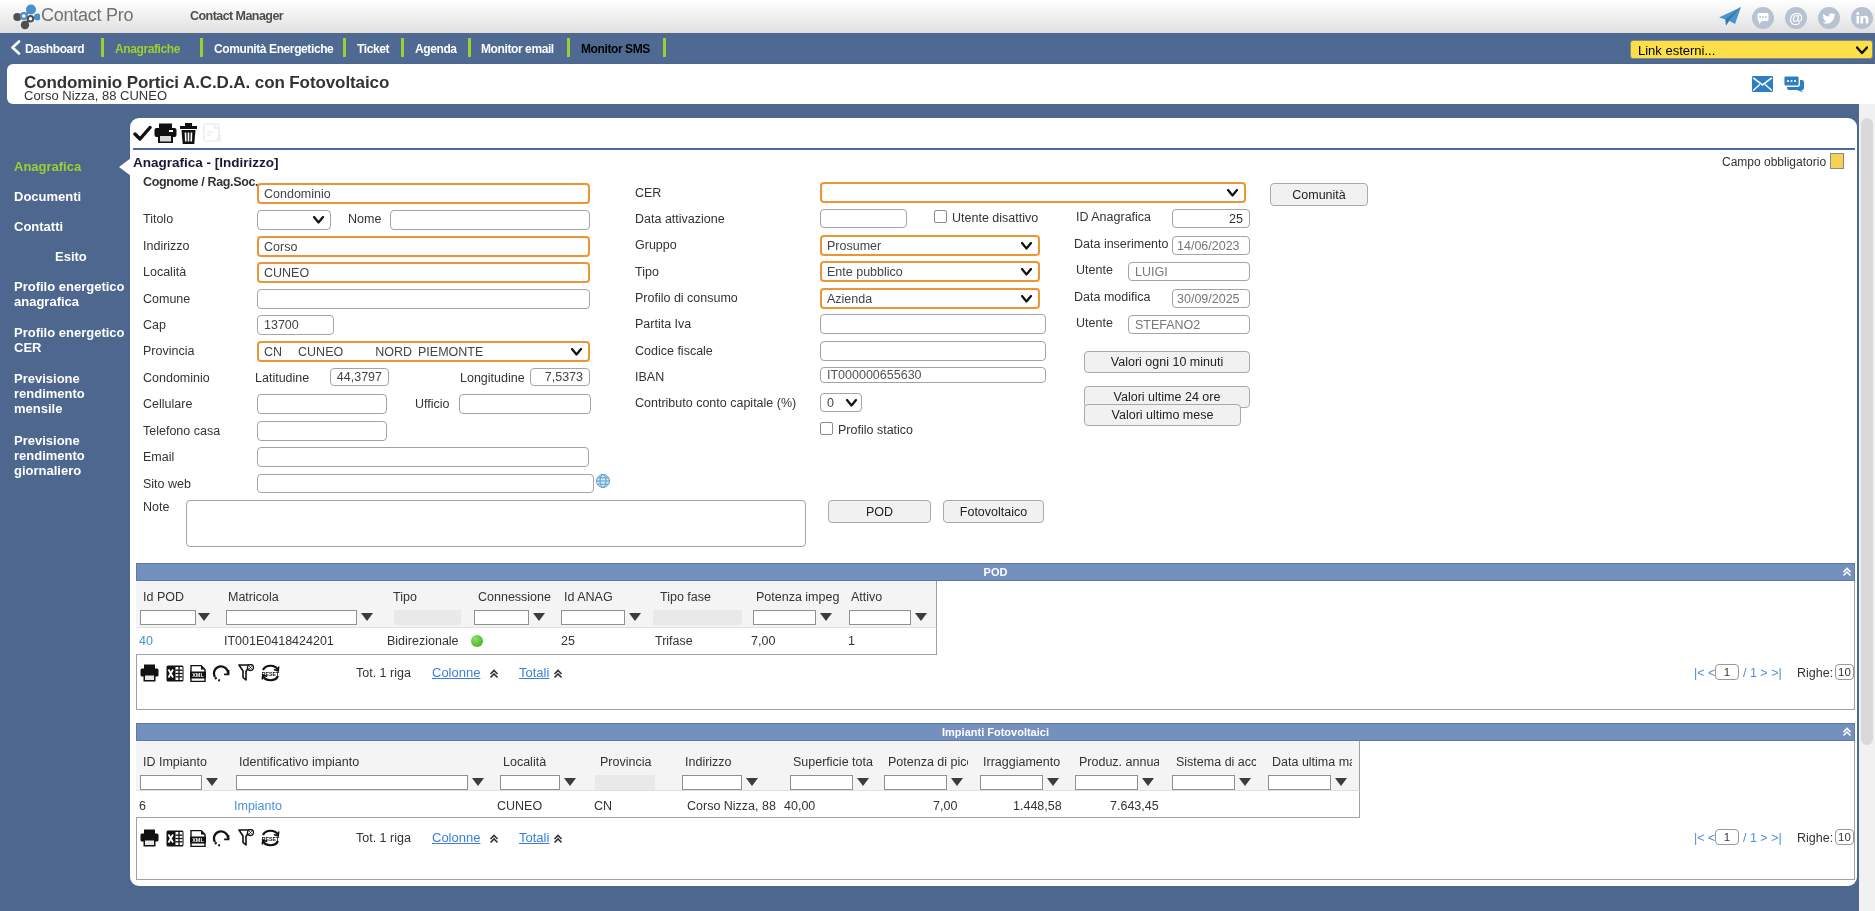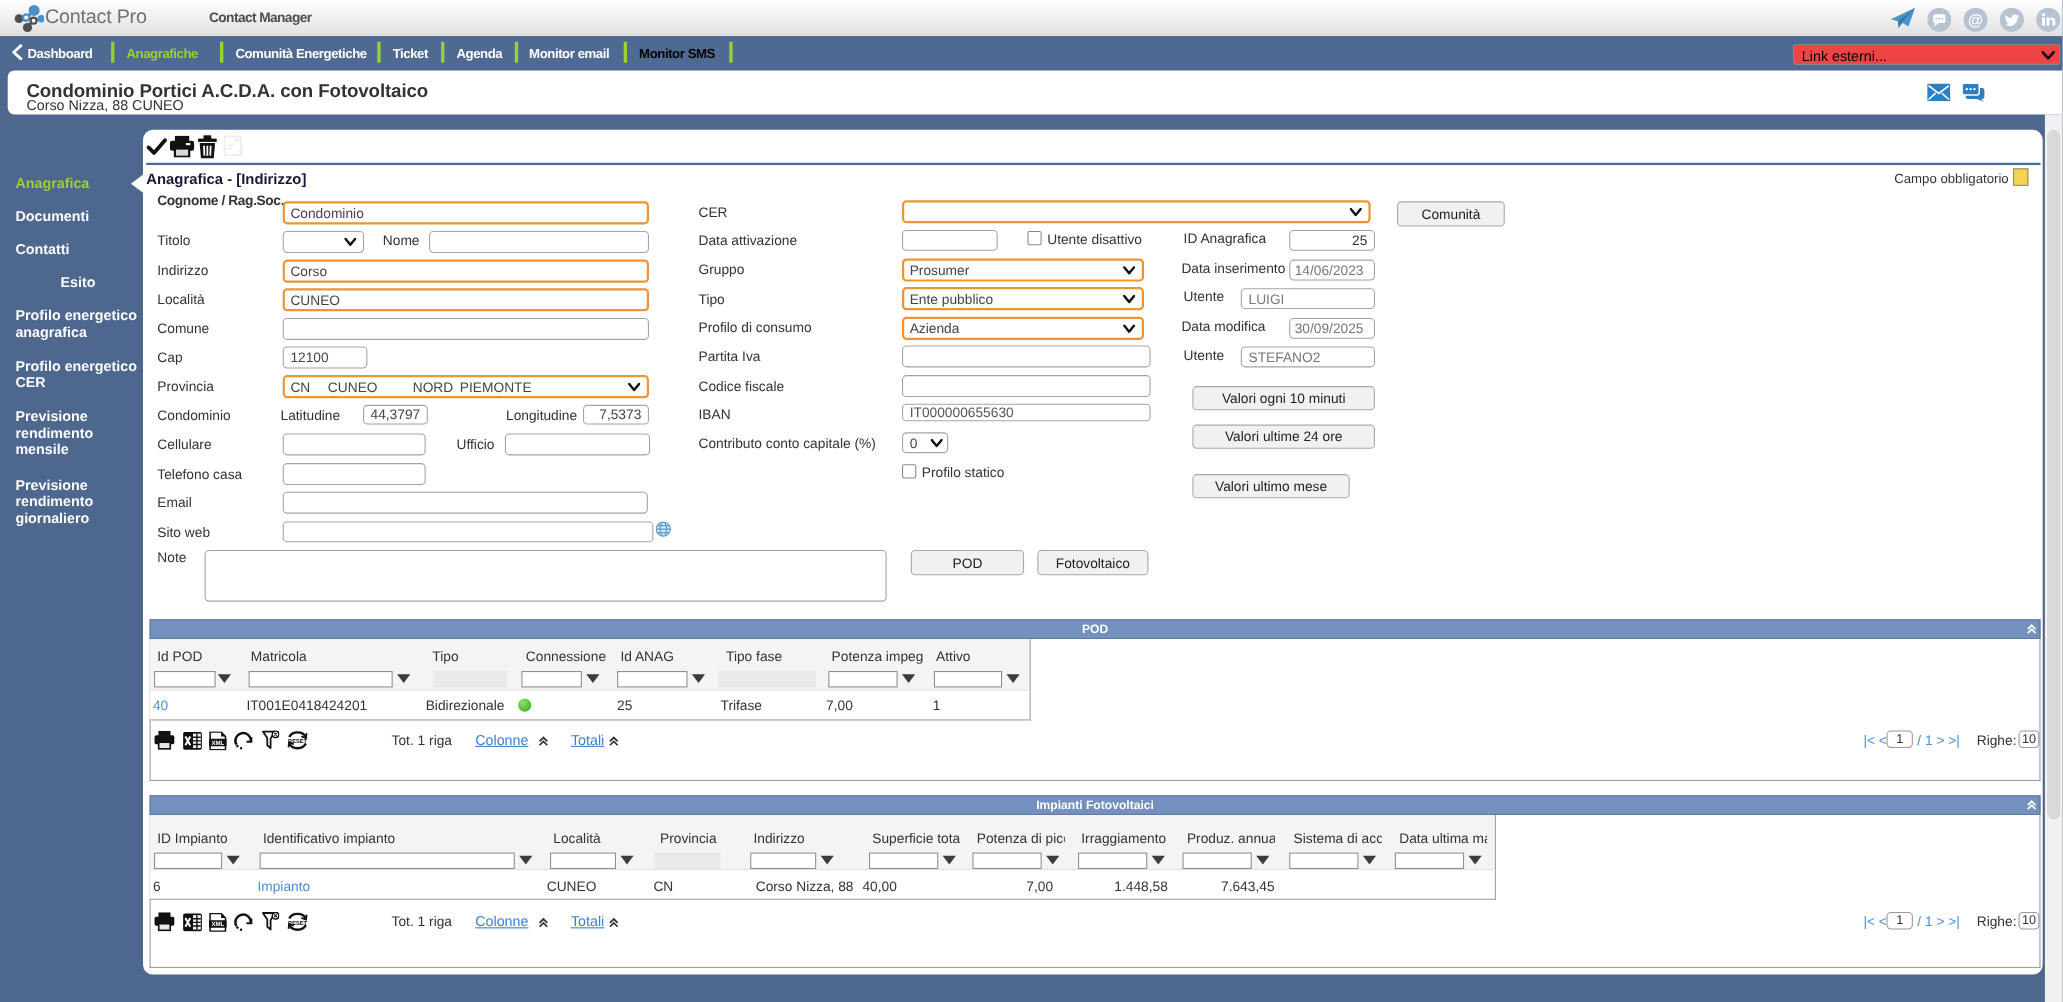--- a/index.html
+++ b/index.html
@@ -82,21 +82,21 @@
 <div class="abs" style="left:343px;top:38px;width:3px;height:19px;background:#9dd02c;"></div>
 <div class="abs" style="left:357px;top:42px;font-size:12px;font-weight:bold;letter-spacing:-0.4px;color:#fff;">Ticket</div>
 <div class="abs" style="left:401px;top:38px;width:3px;height:19px;background:#9dd02c;"></div>
 <div class="abs" style="left:415px;top:42px;font-size:12px;font-weight:bold;letter-spacing:-0.4px;color:#fff;">Agenda</div>
 <div class="abs" style="left:468px;top:38px;width:3px;height:19px;background:#9dd02c;"></div>
 <div class="abs" style="left:481px;top:42px;font-size:12px;font-weight:bold;letter-spacing:-0.4px;color:#fff;">Monitor email</div>
 <div class="abs" style="left:567px;top:38px;width:3px;height:19px;background:#9dd02c;"></div>
 <div class="abs" style="left:581px;top:42px;font-size:12px;font-weight:bold;letter-spacing:-0.4px;color:#000000;">Monitor SMS</div>
 <div class="abs" style="left:663px;top:38px;width:3px;height:19px;background:#9dd02c;"></div>
 
-<div class="abs" style="left:1630px;top:40px;width:243px;height:19px;background:#ef4444;border:1px solid #888;border-radius:3px;">
+<div class="abs" style="left:1630px;top:40px;width:243px;height:19px;background:#fde047;border:1px solid #888;border-radius:3px;">
   <div style="position:absolute;left:7px;top:2px;font-size:13px;color:#000;">Link esterni...</div>
   <svg style="position:absolute;right:4px;top:5px;" width="12" height="9" viewBox="0 0 12 9">
       <path d="M1 1.5 L6 7 L11 1.5" fill="none" stroke="#111" stroke-width="2.4" stroke-linecap="round" stroke-linejoin="round"></path>
     </svg>
 </div>
 
 <div class="abs" style="left:7px;top:64px;width:1868px;height:40px;background:#fff;border-radius:6px 0 0 6px;"></div>
 <div class="abs" style="left:24px;top:73px;font-size:17px;font-weight:bold;letter-spacing:-0.1px;color:#333;">Condominio Portici A.C.D.A. con Fotovoltaico</div>
 <div class="abs" style="left:24px;top:88px;font-size:13px;color:#333;">Corso Nizza, 88 CUNEO</div>
 <svg class="abs" style="left:1752px;top:76px;" width="21" height="16" viewBox="0 0 21 16">
@@ -167,21 +167,21 @@
   </div>
 <div class="lbl" style="left:348px;top:212px;">Nome</div>
 <div class="inp" style="left:390px;top:210px;width:200px;height:20px;"></div>
 <div class="lbl" style="left:143px;top:239px;">Indirizzo</div>
 <div class="inp or" style="left:257px;top:236px;width:333px;height:21px;">Corso</div>
 <div class="lbl" style="left:143px;top:265px;">Località</div>
 <div class="inp or" style="left:257px;top:262px;width:333px;height:21px;">CUNEO</div>
 <div class="lbl" style="left:143px;top:292px;">Comune</div>
 <div class="inp" style="left:257px;top:289px;width:333px;height:20px;"></div>
 <div class="lbl" style="left:143px;top:318px;">Cap</div>
-<div class="inp" style="left:257px;top:315px;width:77px;height:20px;">12100</div>
+<div class="inp" style="left:257px;top:315px;width:77px;height:20px;">13700</div>
 <div class="lbl" style="left:143px;top:344px;">Provincia</div>
 <div class="inp or" style="left:257px;top:341px;width:333px;height:21px;">
     <span>CN</span>
     <span style="margin-left:16px;">CUNEO</span>
     <span style="margin-left:32px;">NORD</span>
     <span style="margin-left:6px;">PIEMONTE</span>
     <span class="chev">
       <svg width="11" height="8" viewBox="0 0 11 8">
         <path d="M1 1 L5.5 6.5 L10 1" fill="none" stroke="#111" stroke-width="2.2" stroke-linecap="round" stroke-linejoin="round"></path>
       </svg>
@@ -263,21 +263,21 @@
 <div class="inp" style="left:1172px;top:236px;width:78px;height:19px;color:#777;padding:0 4px;">14/06/2023</div>
 <div class="lbl" style="left:1076px;top:263px;">Utente</div>
 <div class="inp" style="left:1128px;top:262px;width:122px;height:19px;color:#777;">LUIGI</div>
 <div class="lbl" style="left:1074px;top:290px;">Data modifica</div>
 <div class="inp" style="left:1172px;top:289px;width:78px;height:19px;color:#777;padding:0 4px;">30/09/2025</div>
 <div class="lbl" style="left:1076px;top:316px;">Utente</div>
 <div class="inp" style="left:1128px;top:315px;width:122px;height:19px;color:#777;">STEFANO2</div>
 <div class="btn" style="left:1270px;top:183px;width:98px;height:23px;">Comunità</div>
 <div class="btn" style="left:1084px;top:351px;width:166px;height:22px;">Valori ogni 10 minuti</div>
 <div class="btn" style="left:1084px;top:386px;width:166px;height:22px;">Valori ultime 24 ore</div>
-<div class="btn" style="left:1084px;top:431px;width:143px;height:22px;text-align:right;">Valori ultimo mese</div>
+<div class="btn" style="left:1084px;top:404px;width:157px;height:22px;text-align:right;">Valori ultimo mese</div>
 <svg width="0" height="0" style="position:absolute;">
 <defs>
 <symbol id="i-print" viewBox="0 0 19 18">
   <rect x="4" y="0.5" width="11" height="4.5" fill="#111"></rect>
   <rect x="0.5" y="4.5" width="18" height="8" rx="1.5" fill="#111"></rect>
   <rect x="3.5" y="10" width="12" height="7.5" fill="#111"></rect>
   <rect x="5" y="11.5" width="9" height="4.5" fill="#e8e8e8"></rect>
 </symbol>
 <symbol id="i-excel" viewBox="0 0 18 17">
   <rect x="0.5" y="0.5" width="17" height="16" rx="1.5" fill="#111"></rect>

